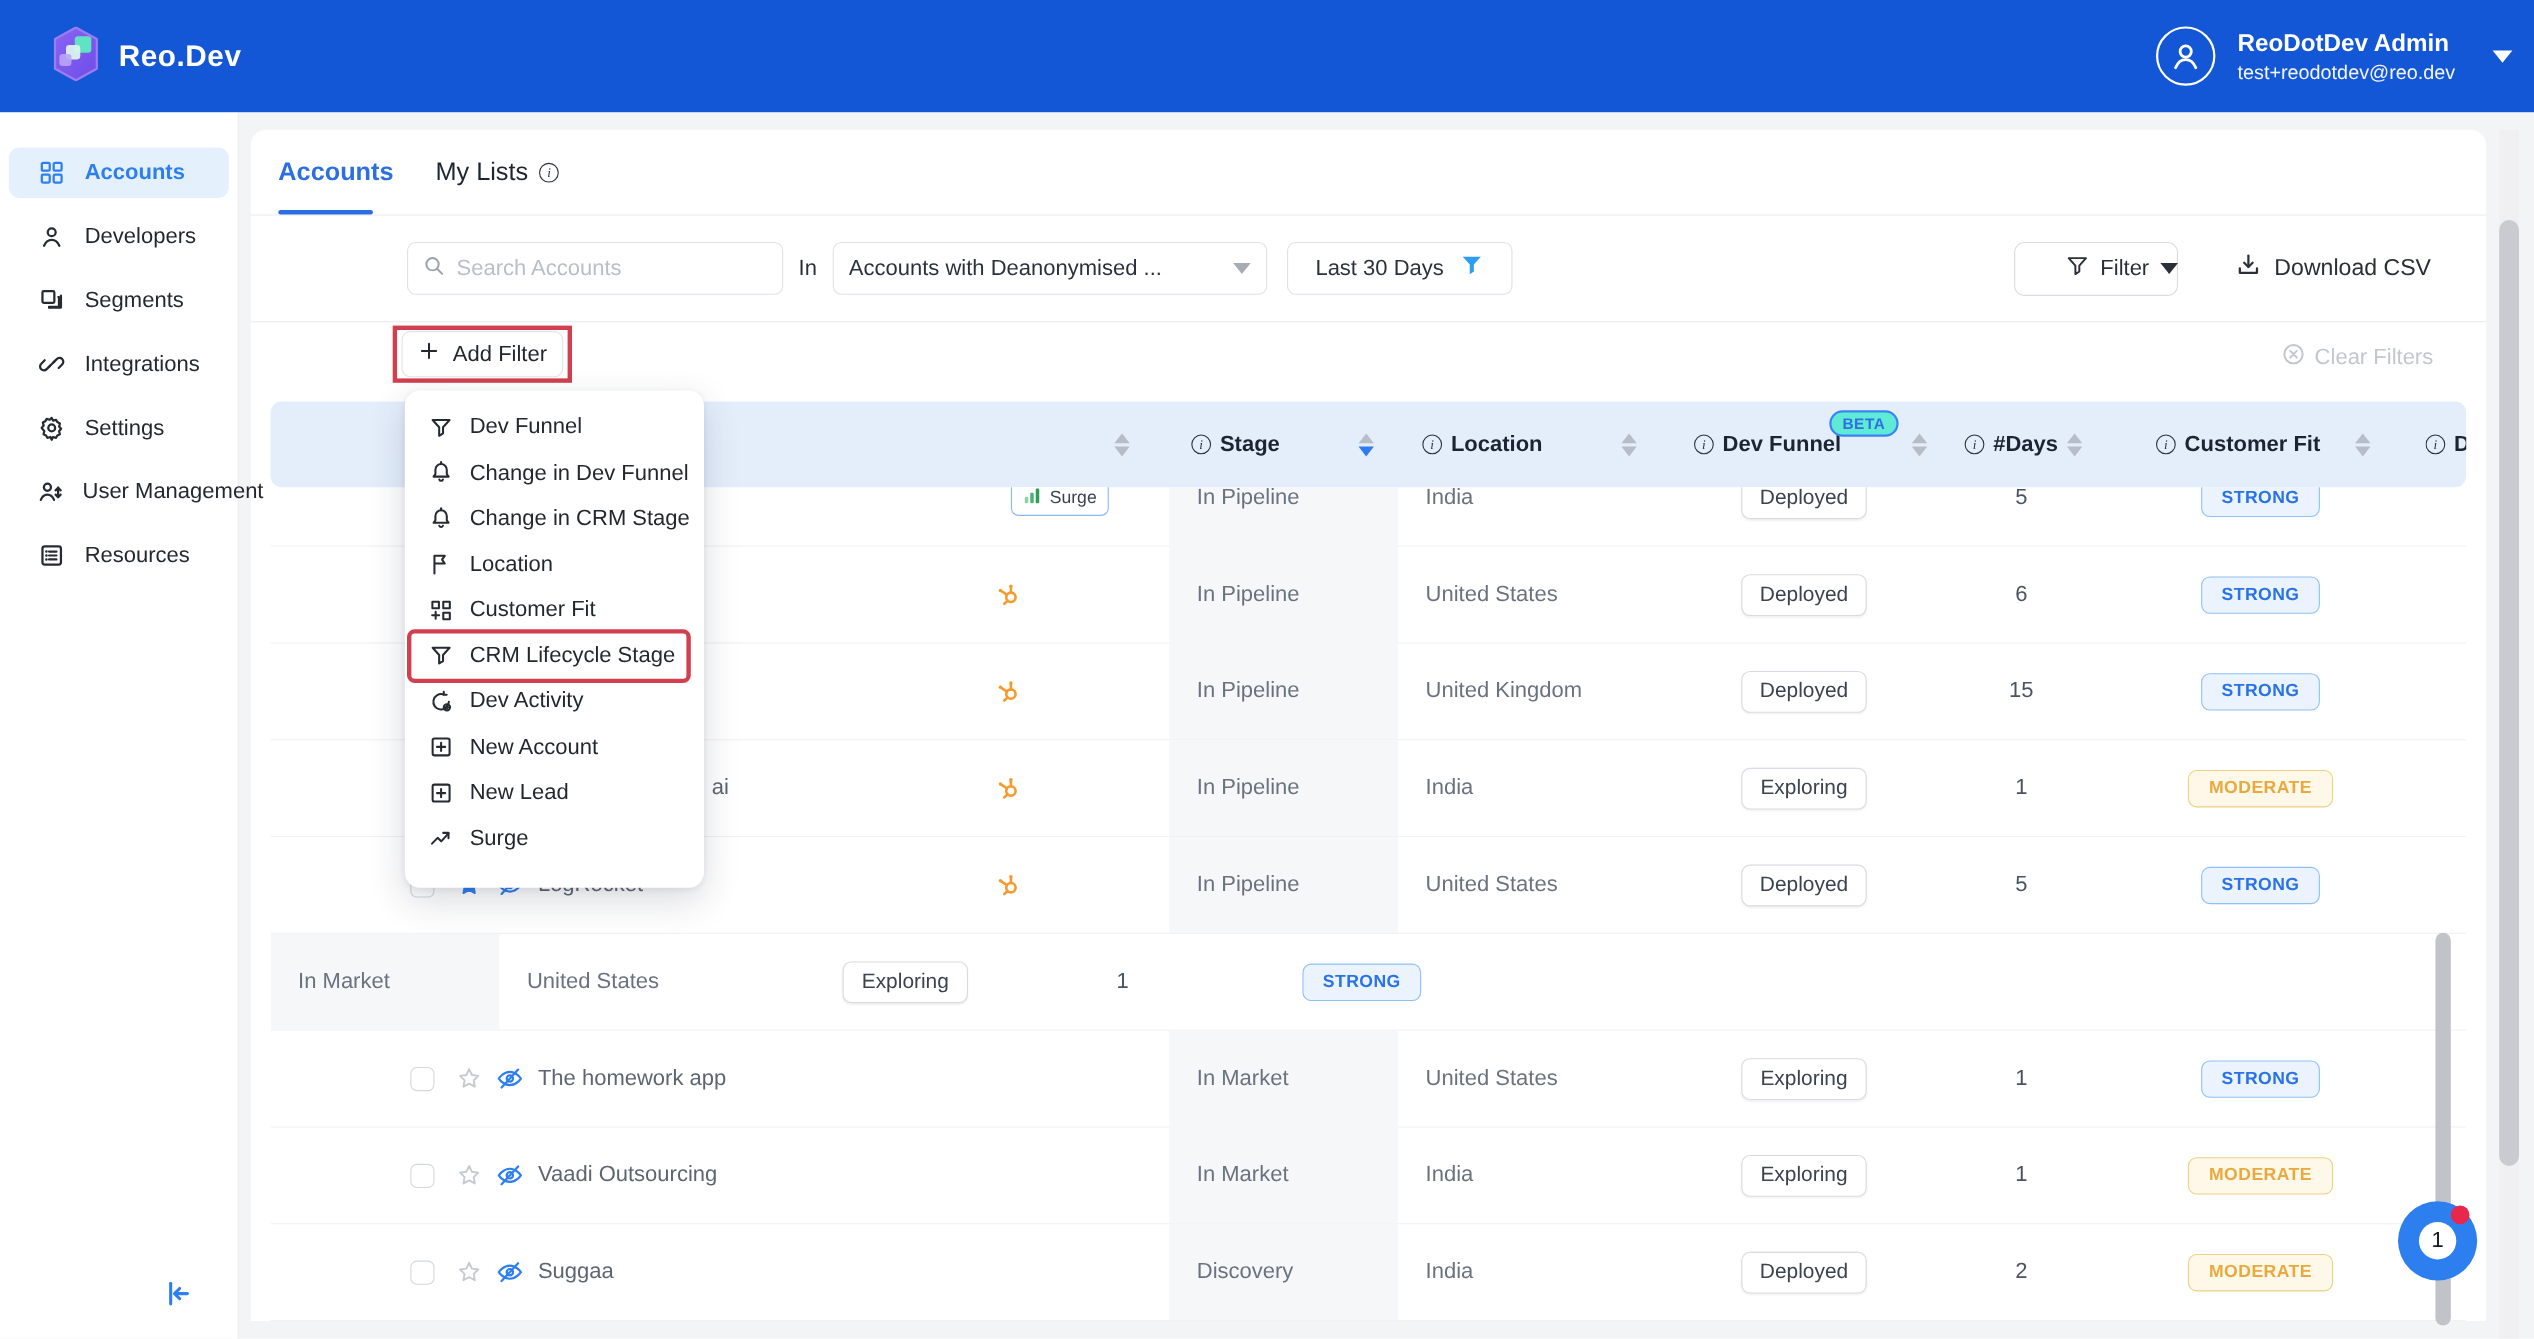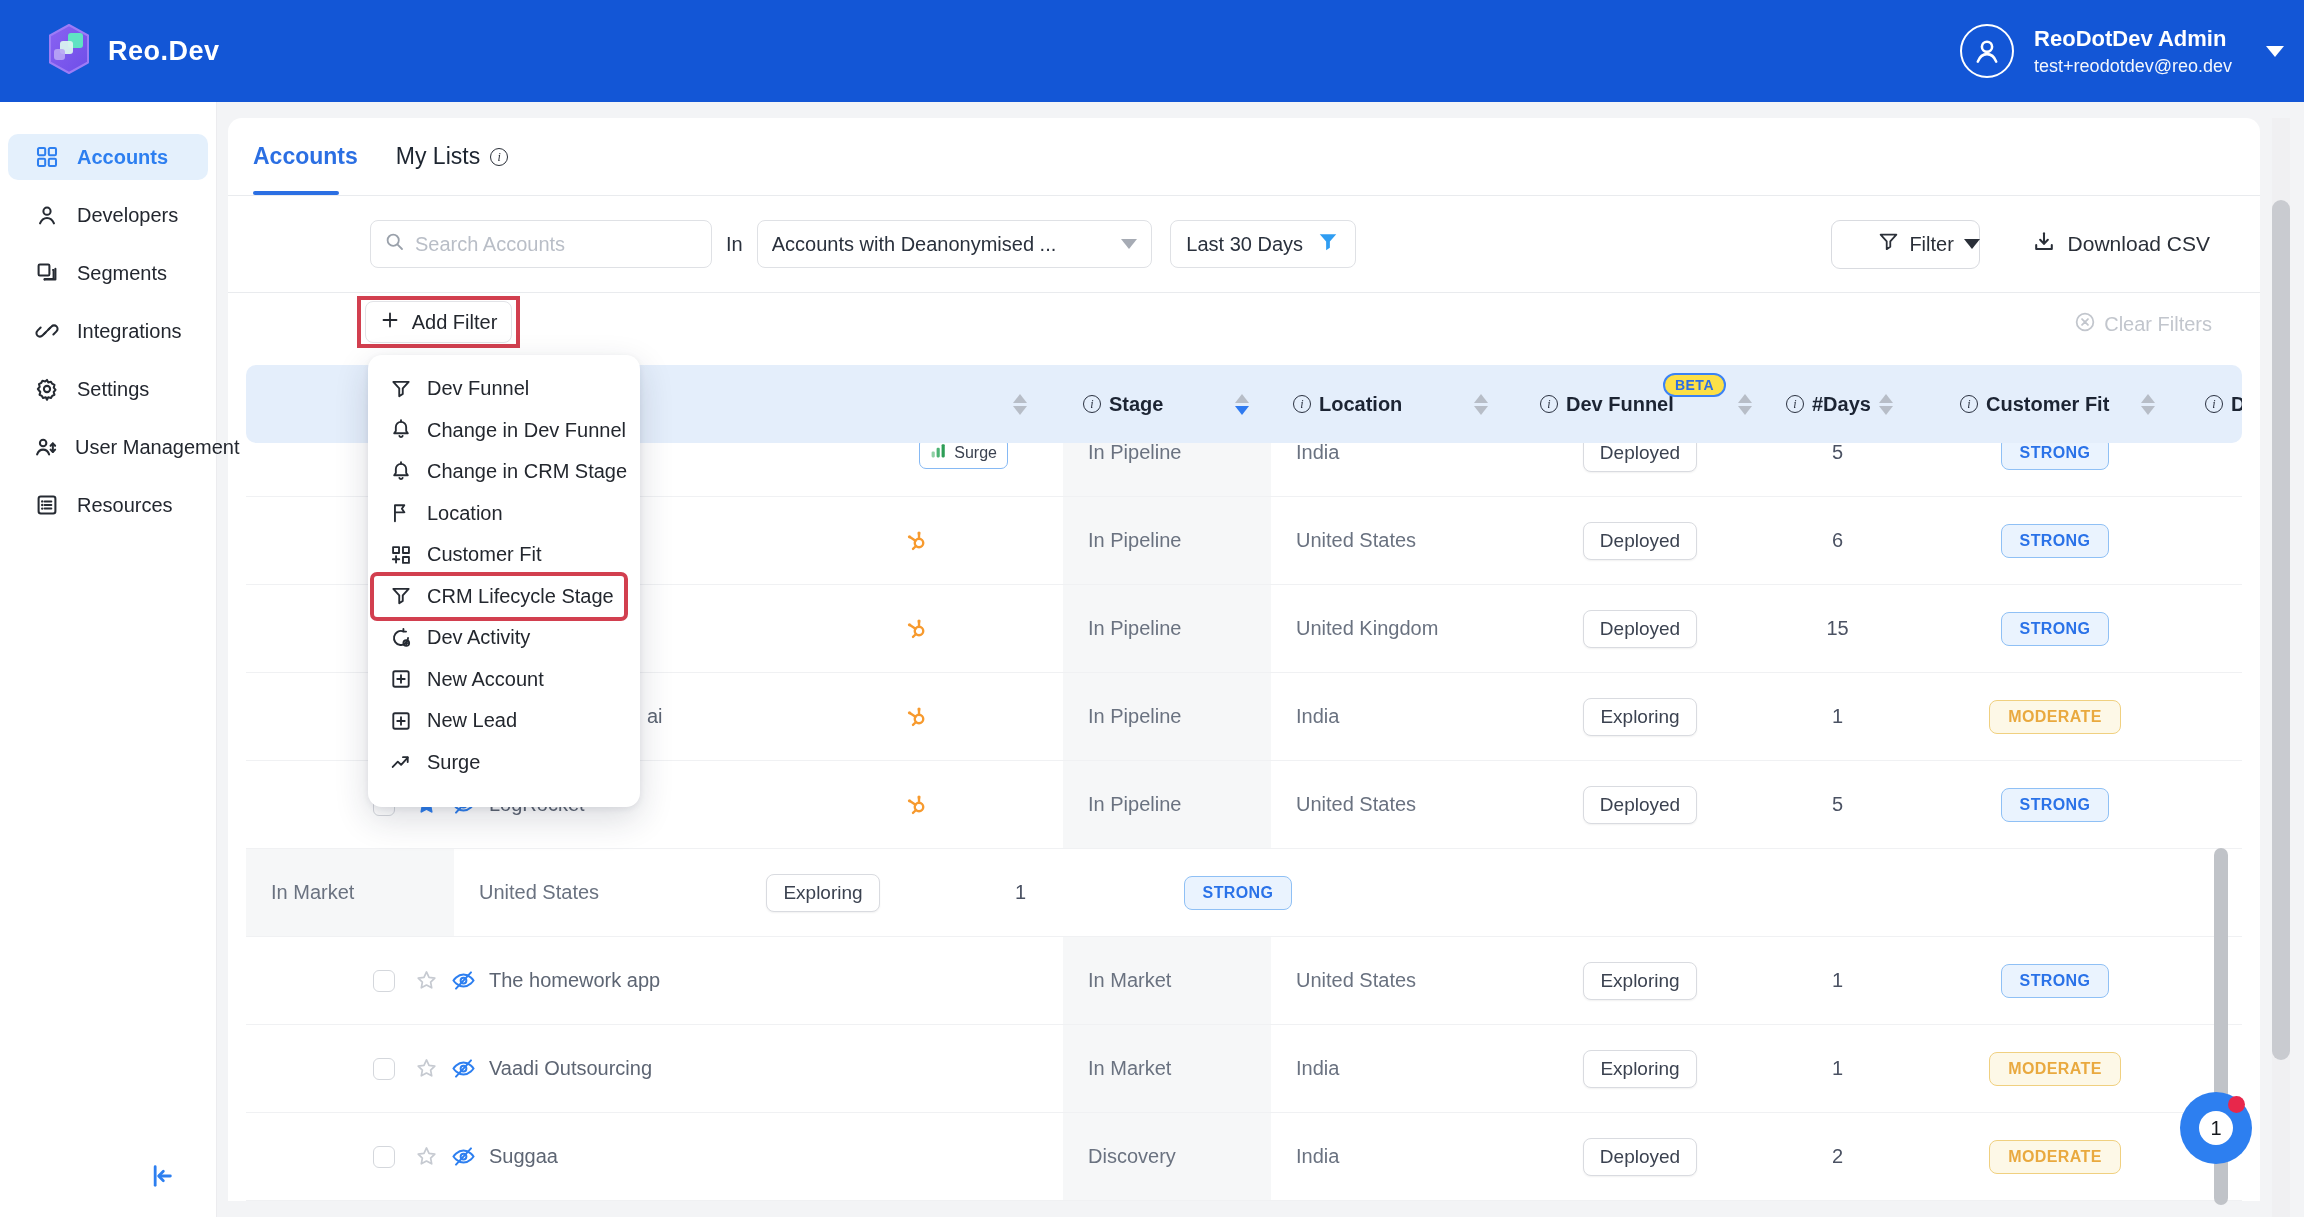--- a/index.html
+++ b/index.html
@@ -53,21 +53,21 @@
                 align-items:center; gap:10px; padding:0 14px; background:#fff; }
   .search-box input { border:none; outline:none; font-size:20px; width:100%; color:#2a313d;
                       font-family:"Liberation Sans", sans-serif; }
   .search-box input::placeholder { color:#b9bec7; }
   .in-label { font-size:20px; color:#2a313d; margin:0 14px; }
   .scope-select { width:395px; height:48px; border:1px solid #dfe1e5; border-radius:8px; display:flex;
                   align-items:center; padding:0 14px; font-size:20px; color:#2a313d; cursor:pointer; background:#fff; }
   .scope-select .val { white-space:nowrap; overflow:hidden; }
   .sel-caret { width:0; height:0; border-left:8px solid transparent; border-right:8px solid transparent;
                border-top:10px solid #a6abb4; margin-left:auto; }
-  .date-btn { width:186px; height:48px; border:1px solid #dfe1e5; border-radius:8px; display:flex;
+  .date-btn { width:205px; height:48px; border:1px solid #dfe1e5; border-radius:8px; display:flex;
               align-items:center; justify-content:center; gap:14px; font-size:20px; color:#2a313d;
               margin-left:18px; cursor:pointer; background:#fff; }
   .filter-btn { margin-left:auto; width:149px; height:49px; border:1px solid #d9dbe0; border-radius:9px;
                 display:flex; align-items:center; justify-content:center; gap:10px; font-size:20px;
                 color:#2a2f38; cursor:pointer; background:#fff;padding-left:48px; }
   .filter-caret { width:0; height:0; border-left:8px solid transparent; border-right:8px solid transparent;
                   border-top:10px solid #2a2f38; }
   .download-btn { display:flex; align-items:center; gap:12px; font-size:21px; color:#2a2f38;
                   margin-left:52px; cursor:pointer; background:none; border:none;
                   font-family:"Liberation Sans", sans-serif; }
@@ -88,21 +88,21 @@
            align-items:center; }
   .th { display:flex; align-items:center; height:100%; position:relative; color:#1c2433; }
   .th-label { font-size:20px; font-weight:bold; color:#1c2433; margin:0 8px 0 8px; white-space:nowrap; }
   .th .info { color:#2a3140; }
   .sorts { display:flex; flex-direction:column; align-items:center; gap:3px; cursor:pointer; }
   .tri-up { width:0; height:0; border-left:7px solid transparent; border-right:7px solid transparent;
             border-bottom:9px solid #b7bdc7; }
   .tri-down { width:0; height:0; border-left:7px solid transparent; border-right:7px solid transparent;
               border-top:9px solid #b7bdc7; }
   .tri-down.on { border-top-color:#2f7af0; }
-  .beta { position:absolute; right:44px; top:8px; border:2px solid #3b82f6; color:#2f6fe4; background:#fde047;
+  .beta { position:absolute; right:44px; top:8px; border:2px solid #3b82f6; color:#2f6fe4; background:#5eead4;
           font-size:14px; font-weight:bold; letter-spacing:.5px; border-radius:12px; padding:2px 10px; }
 
   .col-name { width:817px; justify-content:flex-end; padding-right:36px; }
   .col-stage { width:208px; padding:0 22px 0 20px; }
   .col-stage .sorts { margin-left:auto; }
   .col-location { width:239px; padding:0 22px 0 22px; }
   .col-location .sorts { margin-left:auto; }
   .col-dev_funnel { width:260px; padding:0 18px 0 30px; }
   .col-dev_funnel .sorts { margin-left:auto; }
   .col-devs { width:135px; padding:0 12px 0 16px; }

